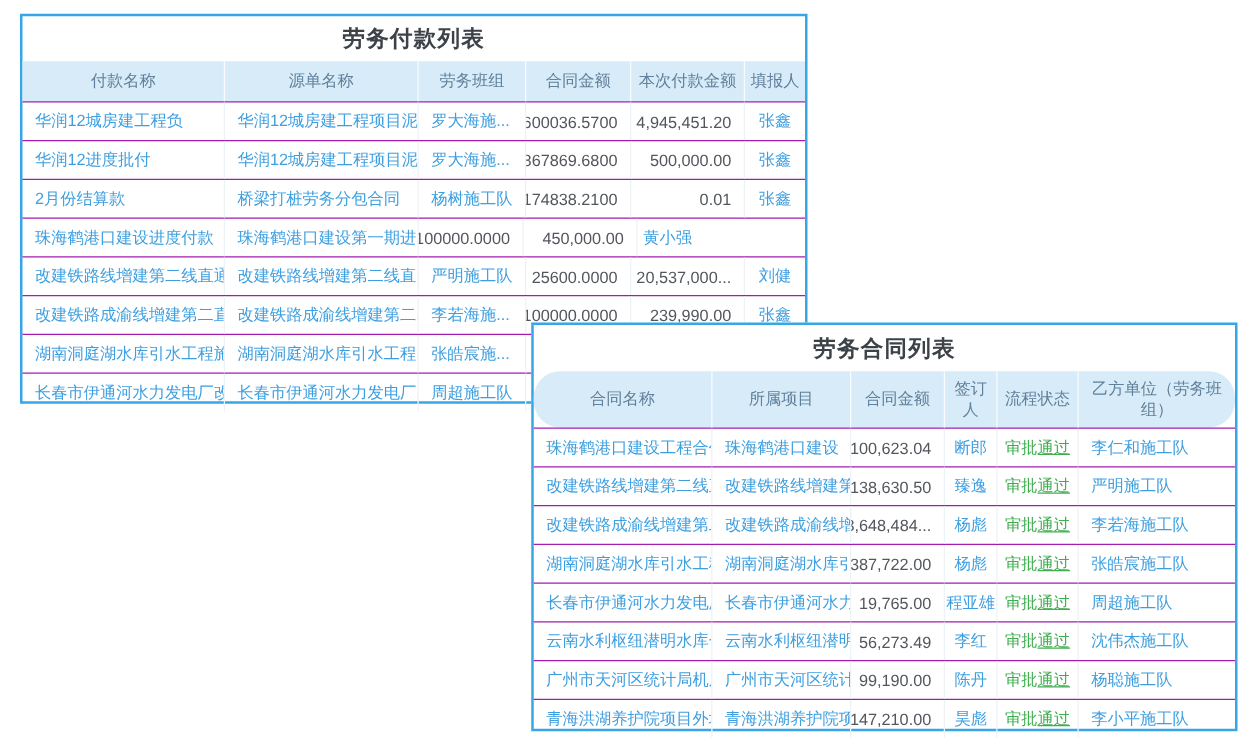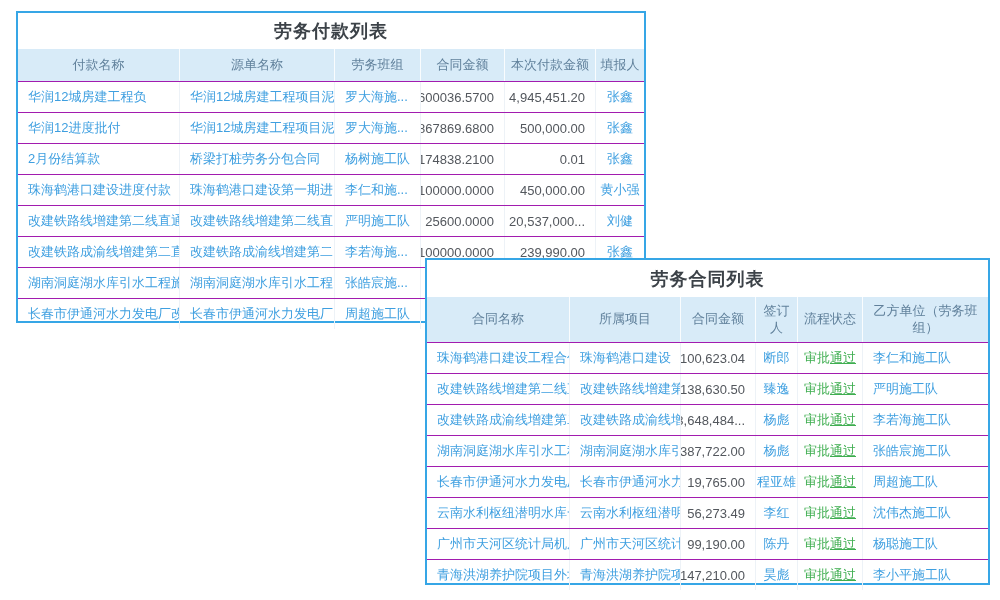--- a/index.html
+++ b/index.html
@@ -18,21 +18,21 @@
     display:flex;align-items:center;justify-content:center;
     font-weight:bold;color:#3c4248;font-size:18px;letter-spacing:1px;
   }
   #panel-payment .panel-title{height:36px;}
   #panel-contract .panel-title{height:37px;}
   .thead{
     display:flex;background:#d8ebf8;color:#60809b;font-size:13px;
     align-items:stretch;
   }
   #panel-payment .thead{height:32px;}
-  #panel-contract .thead{height:45px;}
+  #panel-contract .thead{height:45px;border-radius:21px;}
   .th{
     display:flex;align-items:center;justify-content:center;text-align:center;
     box-sizing:border-box;padding:0 4px;line-height:1.25;
     border-left:1px solid rgba(255,255,255,.85);
   }
   .th:first-child{border-left:none;}
   .tr{display:flex;height:30px;border-top:1px solid #a21caf;font-size:13px;}
   .td{
     box-sizing:border-box;display:flex;align-items:center;
     padding:0 10px;border-left:1px solid #edf2f7;
@@ -93,21 +93,20 @@
         <div class="td c1 link">2月份结算款</div>
         <div class="td c2 link">桥梁打桩劳务分包合同</div>
         <div class="td c3 link">杨树施工队</div>
         <div class="td c4 num">174838.2100</div>
         <div class="td c5 num">0.01</div>
         <div class="td c6 link center">张鑫</div>
       </div>
       <div class="tr">
         <div class="td c1 link">珠海鹤港口建设进度付款</div>
         <div class="td c2 link">珠海鹤港口建设第一期进...</div>
-        <div class="td c3 link">李仁和施...</div>
         <div class="td c4 num">100000.0000</div>
         <div class="td c5 num">450,000.00</div>
         <div class="td c6 link center">黄小强</div>
       </div>
       <div class="tr">
         <div class="td c1 link">改建铁路线增建第二线直通...</div>
         <div class="td c2 link">改建铁路线增建第二线直...</div>
         <div class="td c3 link">严明施工队</div>
         <div class="td c4 num">25600.0000</div>
         <div class="td c5 num">20,537,000...</div>

